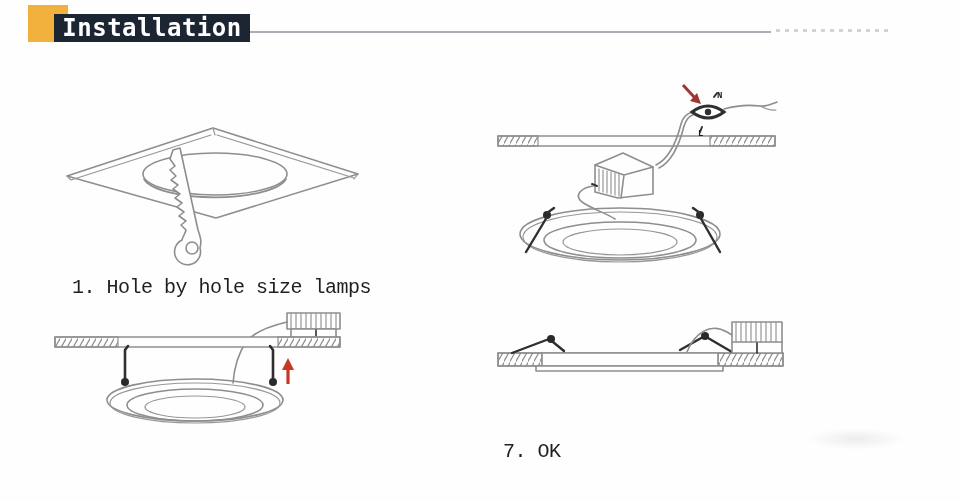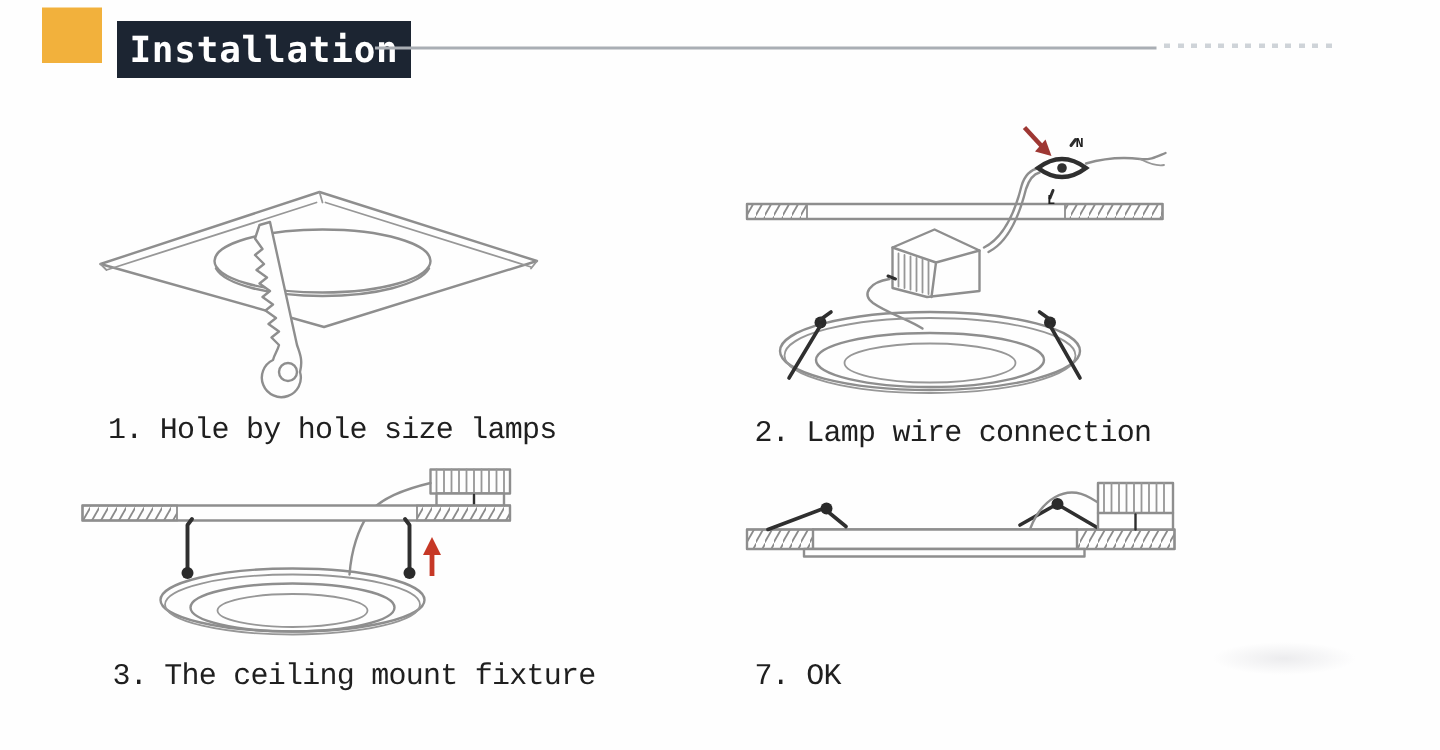--- a/index.html
+++ b/index.html
@@ -1,21 +1,21 @@
 <!DOCTYPE html>
 <html><head>
 <meta charset="utf-8">
 <style>
   html,body{margin:0;padding:0;background:#ffffff;}
   #page{position:relative;width:960px;height:500px;background:#fefefe;overflow:hidden;
         font-family:"Liberation Mono","DejaVu Sans Mono",monospace;}
   
   .accent-square{position:absolute;left:28px;top:5px;width:40px;height:37px;background:#f2b13c;}
-  .title-box{position:absolute;left:54px;top:14px;width:196px;height:38px;background:#1c2532;
-             display:flex;align-items:center;justify-content:center;margin-left:24px;}
+  .title-box{position:absolute;left:54px;top:14px;width:196px;height:28px;background:#1c2532;
+             display:flex;align-items:center;justify-content:center;}
   .title-box span{color:#ffffff;font-family:"DejaVu Sans Mono","Liberation Mono",monospace;
                   font-weight:bold;font-size:24px;letter-spacing:0.5px;}
   .rule{position:absolute;left:250px;top:31px;width:521px;height:0;border-top:2px solid #a9aeb4;}
   .wm-dashes{position:absolute;left:776px;top:29px;width:112px;height:3px;
              background:repeating-linear-gradient(90deg,#c3c9cf 0 4px,transparent 4px 9px);opacity:.8;}
   .wm-blob{position:absolute;left:808px;top:428px;width:96px;height:22px;
            background:radial-gradient(ellipse at center,#ececee 0%,rgba(255,255,255,0) 70%);}
   
   .caption{position:absolute;color:#1f1f1f;font-size:20px;letter-spacing:-0.5px;white-space:nowrap;font-family:Liberation Mono, monospace;}
   .svg-abs{position:absolute;}
@@ -108,21 +108,20 @@
       <ellipse class="ln" cx="140" cy="168" rx="76" ry="18"></ellipse>
       <ellipse class="ln-thin" cx="140" cy="170" rx="57" ry="13"></ellipse>
     </g>
     <g>
       <circle cx="67" cy="143" r="4" fill="#2a2a2a"></circle>
       <path class="dark" stroke-width="2.4" d="M67,145 L46,180 M67,141 L74,136"></path>
       <circle cx="220" cy="143" r="4" fill="#2a2a2a"></circle>
       <path class="dark" stroke-width="2.4" d="M220,145 L240,180 M220,141 L213,136"></path>
     </g>
   </svg>
-  <div class="caption" style="left:503px;top:278px">2. Lamp wire connection</div>
 
   
   <svg class="svg-abs" style="left:30px;top:302px" width="340" height="135" viewBox="0 0 340 135">
     <g>
       <rect class="ln fillw" x="257" y="11" width="53" height="16"></rect>
       <path class="ln-thin" d="M261,11 L261,27 M266,11 L266,27 M271,11 L271,27 M276,11 L276,27 M281,11 L281,27 M286,11 L286,27 M291,11 L291,27 M296,11 L296,27 M301,11 L301,27 M306,11 L306,27"></path>
       <rect class="ln fillw" x="261" y="27" width="45" height="9"></rect>
       <path class="dark" stroke-width="1.6" d="M286,28 L286,36"></path>
     </g>
     <g>
@@ -143,21 +142,20 @@
       <line x1="258" y1="82" x2="258" y2="66" stroke="#c63826" stroke-width="3.2"></line>
       <polygon points="258,56 252,68 264,68" fill="#c63826"></polygon>
     </g>
     <g>
       <ellipse class="ln" cx="165" cy="98" rx="88" ry="21"></ellipse>
       <ellipse class="ln-thin" cx="165" cy="101" rx="85" ry="20"></ellipse>
       <ellipse class="ln" cx="165" cy="103" rx="68" ry="16"></ellipse>
       <ellipse class="ln-thin" cx="165" cy="105" rx="50" ry="11"></ellipse>
     </g>
   </svg>
-  <div class="caption" style="left:75px;top:440px">3. The ceiling mount fixture</div>
 
   
   <svg class="svg-abs" style="left:480px;top:302px" width="330" height="110" viewBox="0 0 330 110">
     <g>
       <rect class="ln fillw" x="18" y="51" width="285" height="13"></rect>
       <rect x="18" y="51" width="44" height="13" fill="url(#hatch)" stroke="#8e8e8e" stroke-width="1.2"></rect>
       <rect x="238" y="51" width="65" height="13" fill="url(#hatch)" stroke="#8e8e8e" stroke-width="1.2"></rect>
     </g>
     <g>
       <rect class="ln fillw" x="62" y="51" width="176" height="13"></rect>

